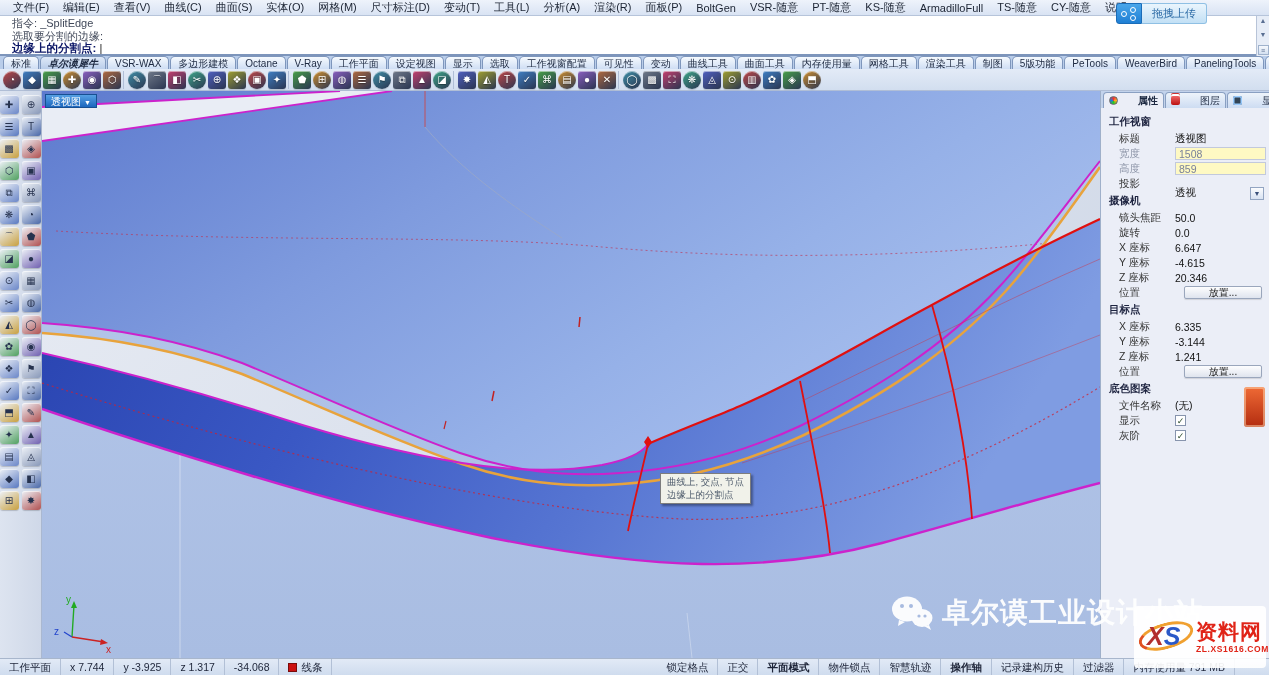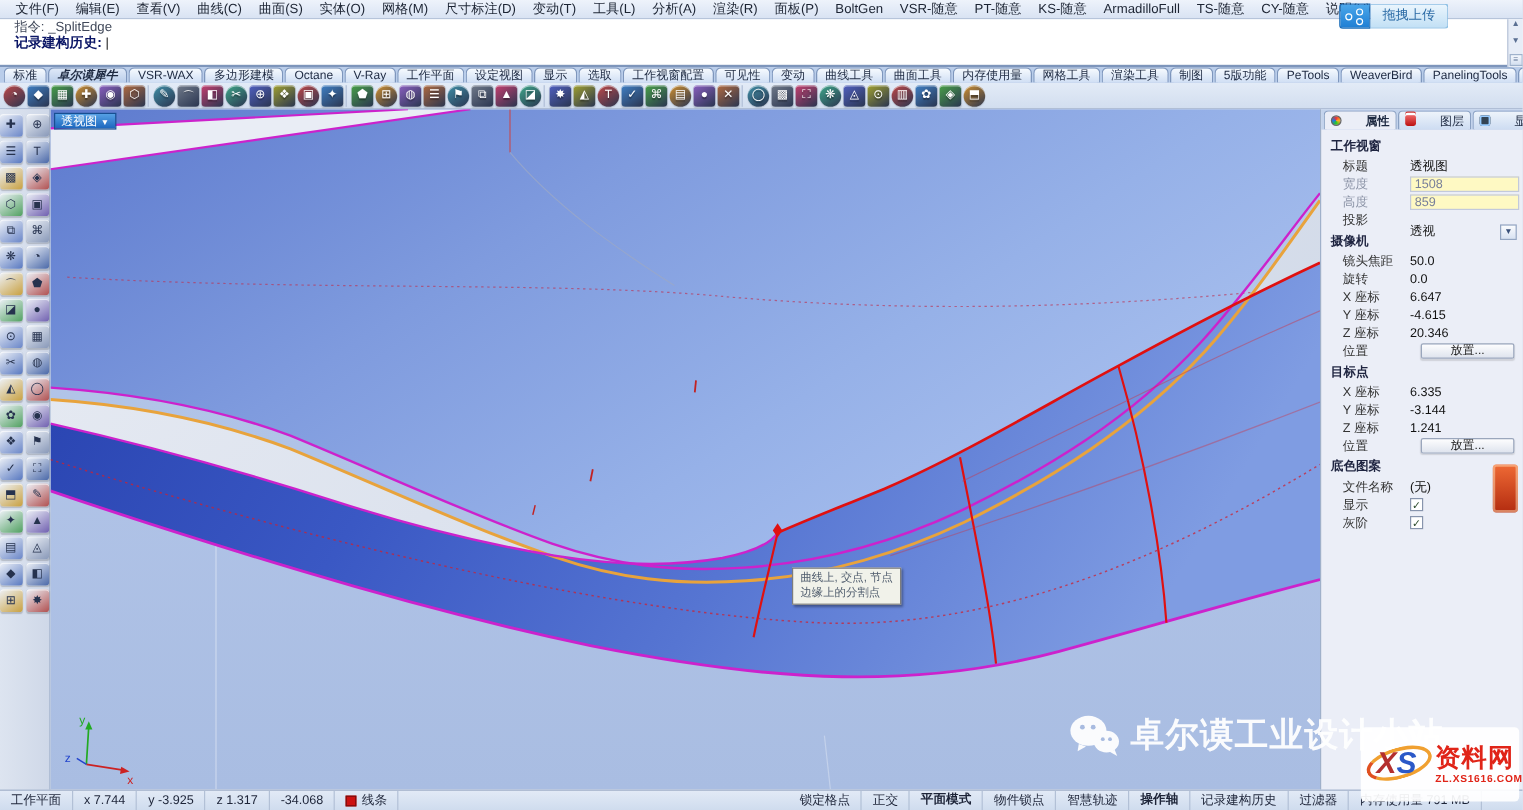--- a/index.html
+++ b/index.html
@@ -93,21 +93,21 @@
   .filebtn { margin-left:auto; width:15px; height:12px; background:linear-gradient(#fdfdfe,#dfe4ee); border:1px solid #9aa6bc;
     font-size:8px; color:#222; text-align:center; line-height:10px; margin-right:3px; }
   .chk { width:11px; height:11px; background:#fff; border:1px solid #8794ad; font-size:9px; line-height:10px;
     text-align:center; color:#2a4a2a; }
 
   
   #statusbar { position:absolute; left:0; bottom:0; width:1269px; height:17px;
     background:linear-gradient(#e2eaf6,#cfdcee); border-top:1px solid #a8b6cc;
     display:flex; align-items:center; font-size:10.5px; color:#1d2438; }
   .sfield { height:17px; line-height:16px; padding:0 9px; border-right:1px solid #b2c0d6; white-space:nowrap; display:flex; align-items:center; gap:4px; }
-  .sfield.bold { font-weight:bold;font-family:Liberation Serif, serif; }
+  .sfield.bold { font-weight:bold; }
   .swatch { width:9px; height:9px; background:#cc1111; border:1px solid #7a0c0c; display:inline-block; }
   #status-spacer { flex:1; border-right:none; }
 
   
   #wechat-mark { position:absolute; left:891px; top:594px; z-index:20; display:flex; align-items:center; gap:9px; opacity:.95; }
   #wechat-text { font-size:28px; font-weight:bold; color:#ffffff; letter-spacing:1px; white-space:nowrap; }
   #ziliao-mark { position:absolute; left:1134px; top:606px; z-index:21; width:132px; height:62px;
     background:rgba(255,255,255,.92); border-radius:4px; display:flex; align-items:center; padding:2px 4px; }
   #xs-swoosh { position:relative; width:58px; height:38px; flex-shrink:0; }
   #xs-swoosh .ellipse { position:absolute; left:0; top:5px; width:56px; height:26px; border:3px solid #f0a030;
@@ -156,22 +156,23 @@
         <i></i>
       </div>
     <div id="upload-label">拖拽上传</div>
   </div>
 
   <div id="command">
     <div id="cmd-line1">
       <span>指令:</span>
       <span>_SplitEdge</span>
     </div>
+    <div id="cmd-line2">选取要分割的边缘:</div>
     <div id="cmd-line3">
-      <span id="cmd-prompt">记录建构历史:</span>
+      <span id="cmd-prompt">边缘上的分割点:</span>
       <span class="caret">|</span>
     </div>
   </div>
   <div id="cmd-scroll">
     <div class="arr">▲</div>
     <div class="arr">▼</div>
     <div class="box">≡</div>
   </div>
 
   <div id="tabrow">

